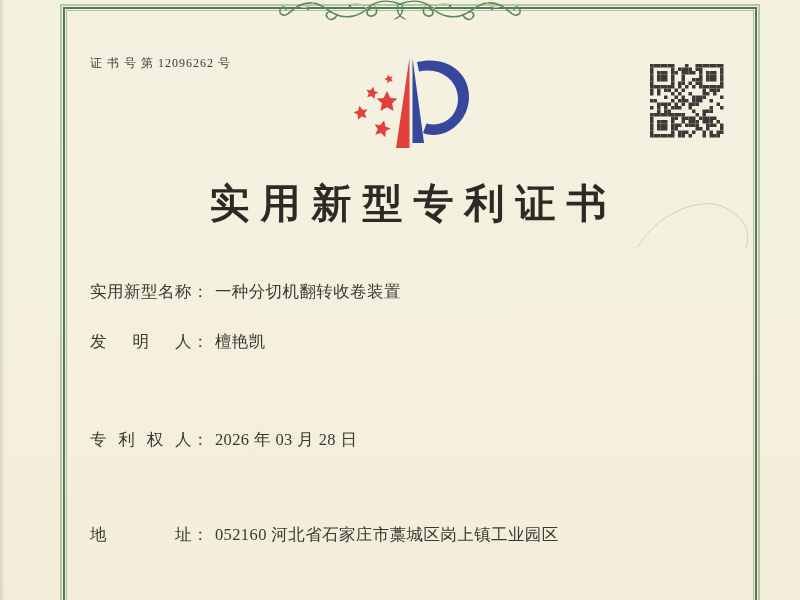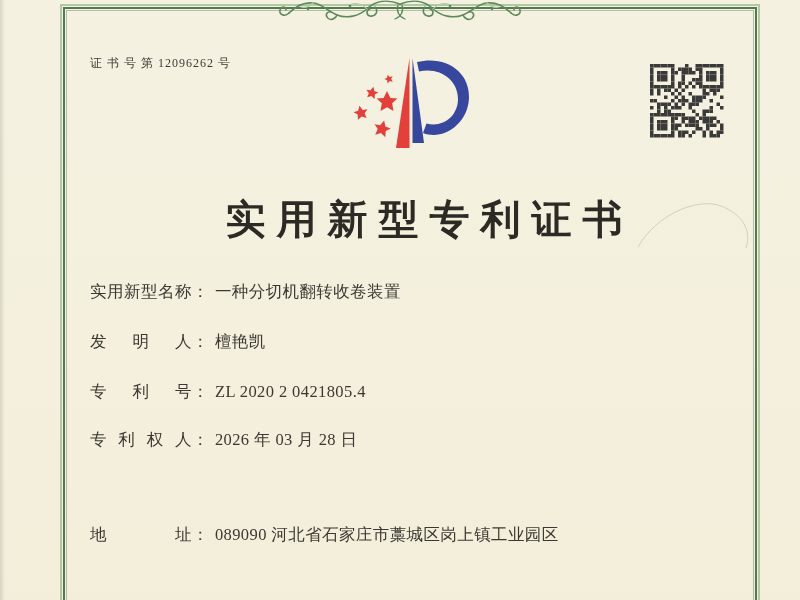--- a/index.html
+++ b/index.html
@@ -26,21 +26,21 @@
     content:"";position:absolute;inset:1px;border:1px solid rgba(130,145,130,.55);
   }
   .ornament{position:absolute;left:275px;top:-2px;width:250px;height:28px;}
   .cert-no{
     position:absolute;left:90px;top:55px;
     font-size:12px;letter-spacing:1px;color:var(--text,#3b3833);white-space:nowrap;
   }
   .logo{position:absolute;left:330px;top:50px;width:150px;height:130px;}
   .qr{position:absolute;left:650px;top:64px;line-height:0;}
   .title{
-    position:absolute;left:63px;top:176px;width:690px;margin:16px;
+    position:absolute;left:63px;top:176px;width:690px;margin:0;
     font-size:40px;font-weight:bold;letter-spacing:11px;text-indent:11px;
     text-align:center;color:#2d2a26;white-space:nowrap;
   }
   .row{
     position:absolute;left:90px;font-size:16.5px;color:var(--text,#3b3833);
     white-space:nowrap;letter-spacing:.4px;
   }
   .row .label{
     display:inline-block;width:102px;text-align:justify;text-align-last:justify;
     vertical-align:bottom;
@@ -334,28 +334,25 @@
       </svg></div>
 
   <h1 class="title">实用新型专利证书</h1>
 
   <div class="row r1">
     <span class="label">实用新型名称</span><span class="colon">：</span><span class="value">一种分切机翻转收卷装置</span>
   </div>
   <div class="row r2">
     <span class="label">发明人</span><span class="colon">：</span><span class="value">檀艳凯</span>
   </div>
-  <div class="row r3">
-    <span class="label">专利号</span><span class="colon">：</span><span class="value">ZL 2020 2 0421805.4</span>
-  </div>
   <div class="row r4">
     <span class="label">专利权人</span><span class="colon">：</span><span class="value">2026 年 03 月 28 日</span>
   </div>
   <div class="row r6">
-    <span class="label">地址</span><span class="colon">：</span><span class="value">089090 河北省石家庄市藁城区岗上镇工业园区</span>
+    <span class="label">地址</span><span class="colon">：</span><span class="value">052160 河北省石家庄市藁城区岗上镇工业园区</span>
   </div>
 
 
   <svg class="hair" viewBox="0 0 800 600">
     <path d="M638,247 C656,215 697,197 721,206 C742,214 752,230 746,248" fill="none" stroke="#c4bdab" stroke-width="1" opacity="0.65"></path>
   </svg>
 
 </div>
 
 </body></html>

